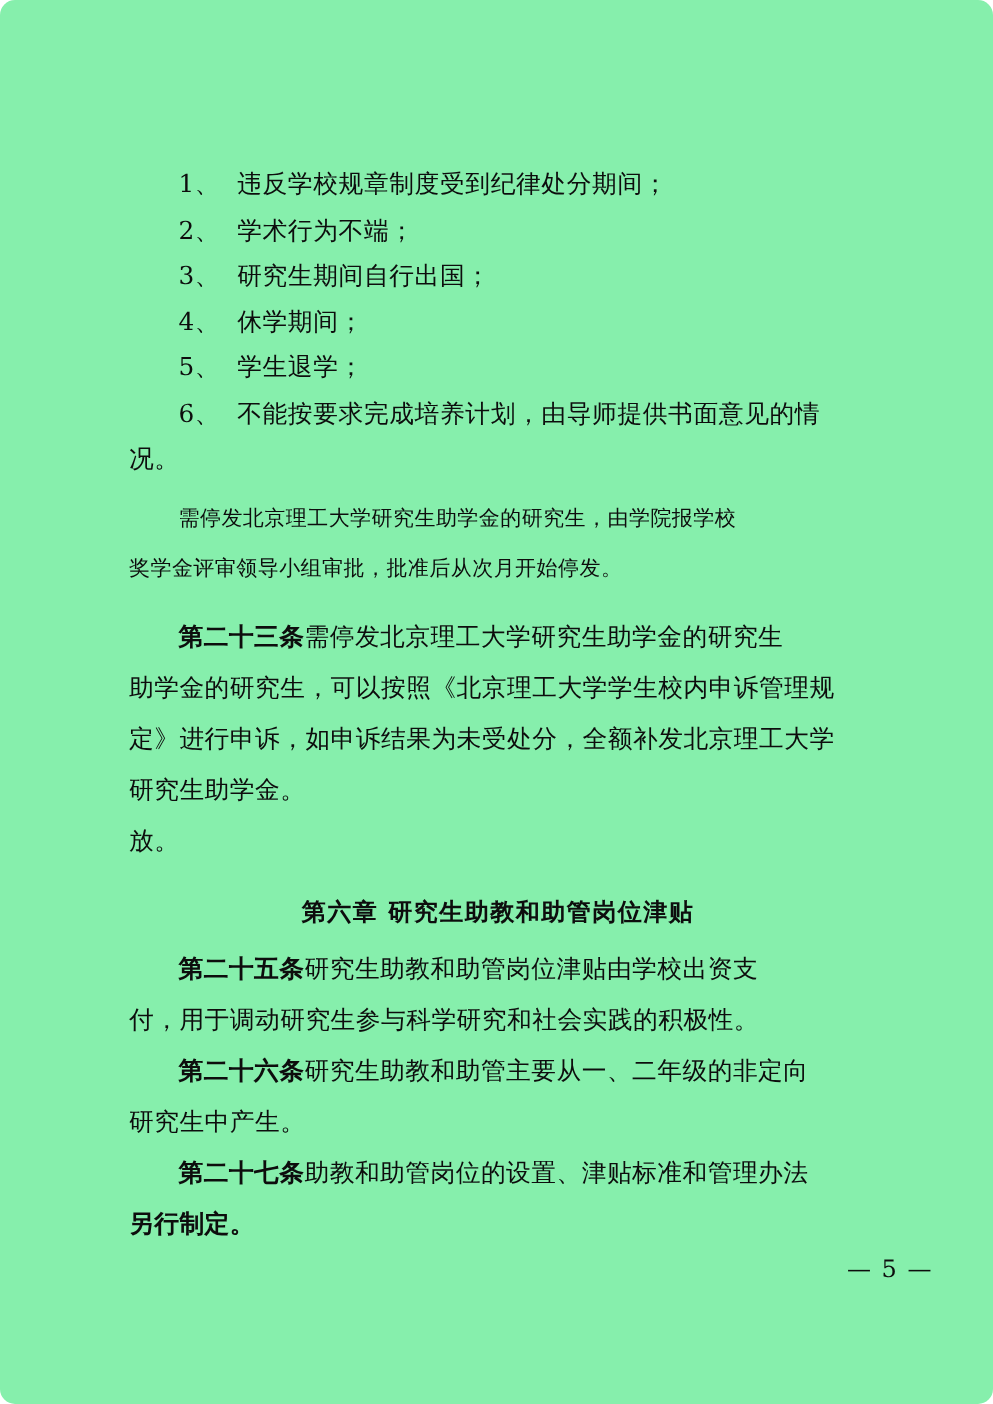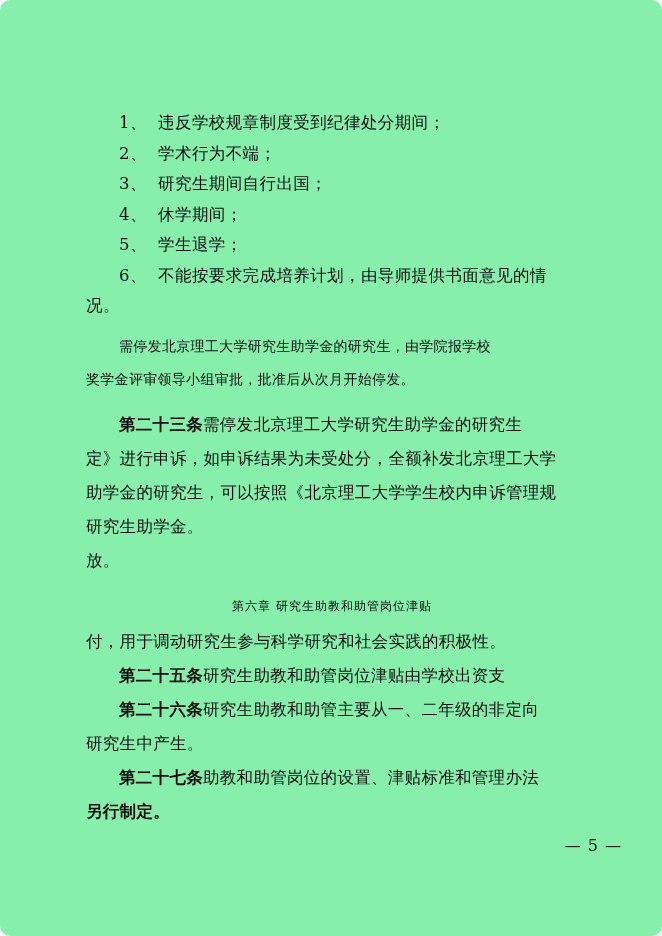--- a/index.html
+++ b/index.html
@@ -47,22 +47,22 @@
     text-indent: 33px;
     text-align: justify;
     text-justify: inter-ideograph;
   }
   .bold {
     font-weight: bold;
     margin-top: 38px;
   }
   .chapter-title {
     text-align: center;
-    font-size: 12px;
-    font-weight: normal;
+    font-size: 16px;
+    font-weight: bold;
     letter-spacing: 1px;
     margin-top: 20px;
     margin-bottom: 10px;
     text-indent: 0;
   }
   .gap-small { height: 8px; }
   .gap-med { height: 12px; }
   .footer {
     position: absolute;
     left: 0;
@@ -90,30 +90,30 @@
     <div class="line">况。</div>
 
     <div class="gap-small"></div>
 
     <div class="para-tight">需停发北京理工大学研究生助学金的研究生，由学院报学校</div>
     <div class="para-tight" style="text-indent:0;">奖学金评审领导小组审批，批准后从次月开始停发。</div>
 
     <div class="gap-med"></div>
 
     <div class="para"><span class="bold">第二十三条</span><span>需停发北京理工大学研究生助学金的研究生</span></div>
+    <div class="para" style="text-indent:0;">助学金的研究生，可以按照《北京理工大学学生校内申诉管理规</div>
     <div class="para" style="text-indent:0;">定》进行申诉，如申诉结果为未受处分，全额补发北京理工大学</div>
-    <div class="para" style="text-indent:0;">助学金的研究生，可以按照《北京理工大学学生校内申诉管理规</div>
     <div class="para" style="text-indent:0;">研究生助学金。</div>
 
     <div class="para" style="text-indent:0;">放。</div>
 
     <div class="chapter-title">第六章   研究生助教和助管岗位津贴</div>
 
+    <div class="para"><span class="bold">第二十五条</span><span>研究生助教和助管岗位津贴由学校出资支</span></div>
     <div class="para" style="text-indent:0;">付，用于调动研究生参与科学研究和社会实践的积极性。</div>
-    <div class="para"><span class="bold">第二十五条</span><span>研究生助教和助管岗位津贴由学校出资支</span></div>
 
     <div class="para"><span class="bold">第二十六条</span><span>研究生助教和助管主要从一、二年级的非定向</span></div>
     <div class="para" style="text-indent:0;">研究生中产生。</div>
 
     <div class="para"><span class="bold">第二十七条</span><span>助教和助管岗位的设置、津贴标准和管理办法</span></div>
     <div class="para" style="text-indent:0;font-weight:bold;">另行制定。</div>
 
   </div>
 
   <div class="footer">— 5 —</div>

